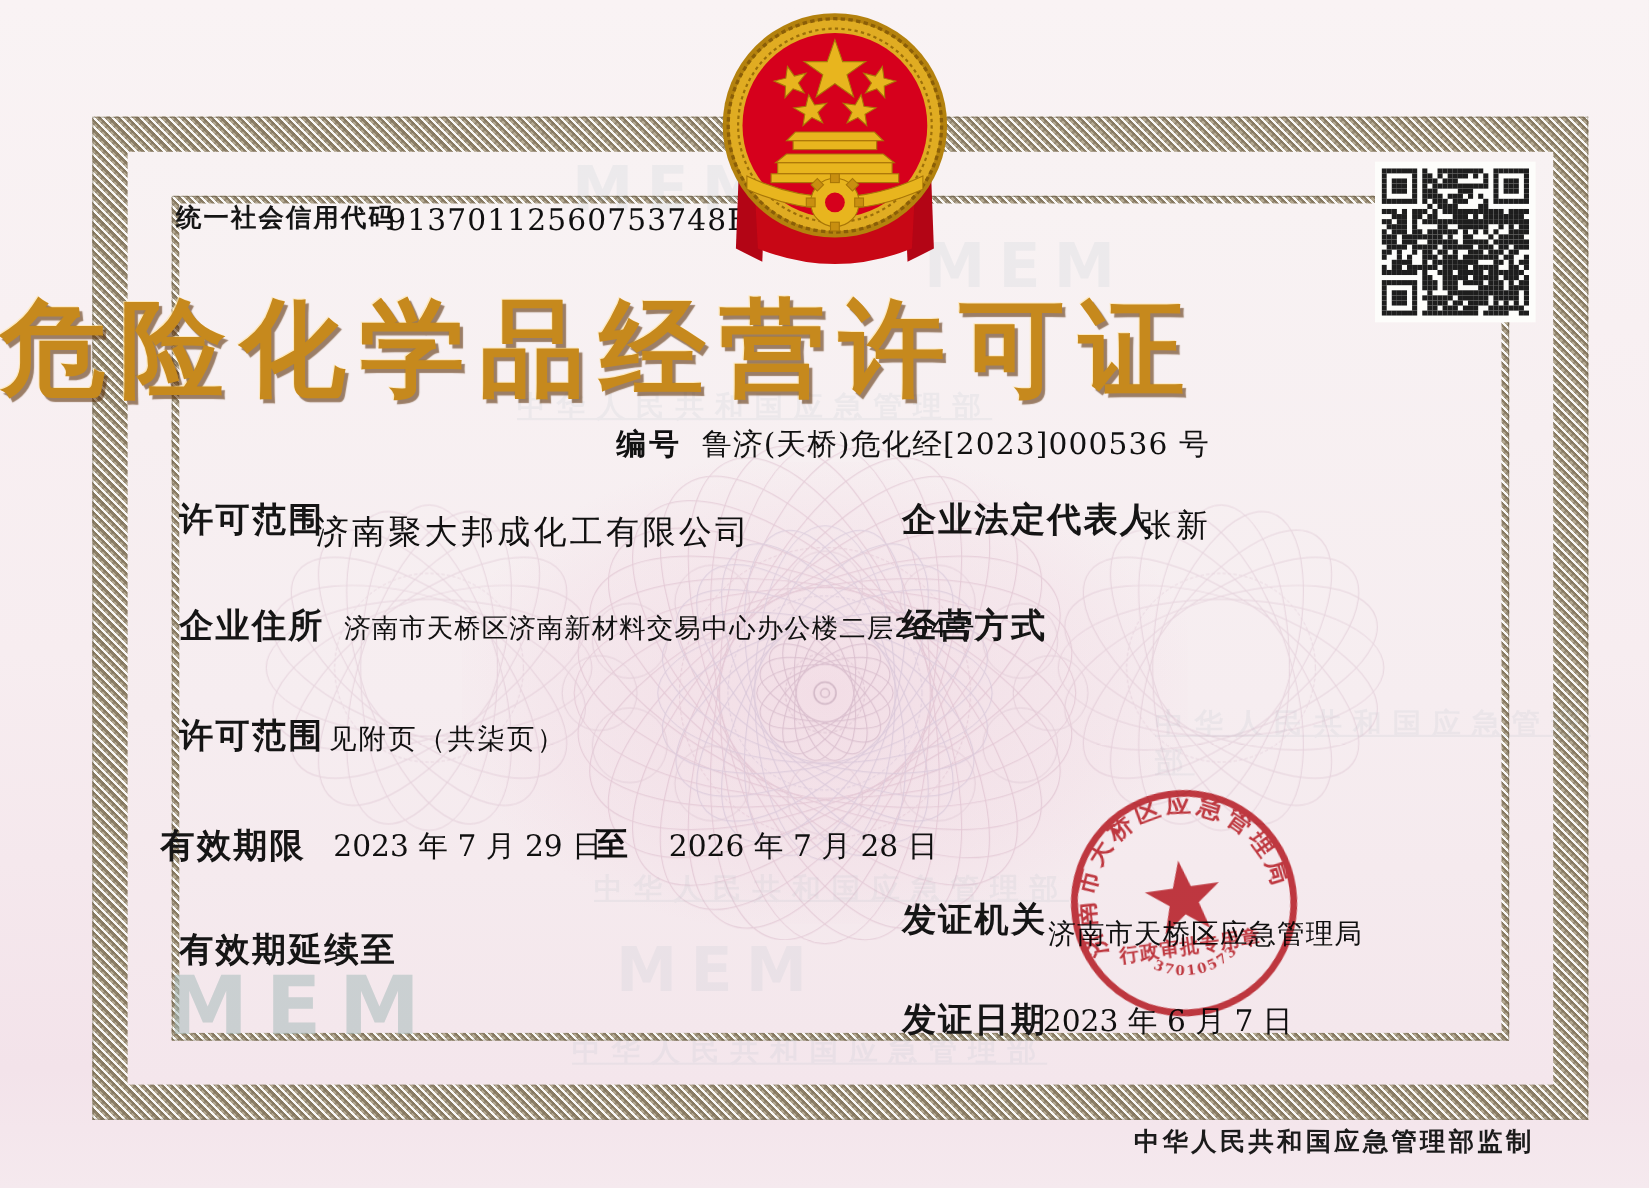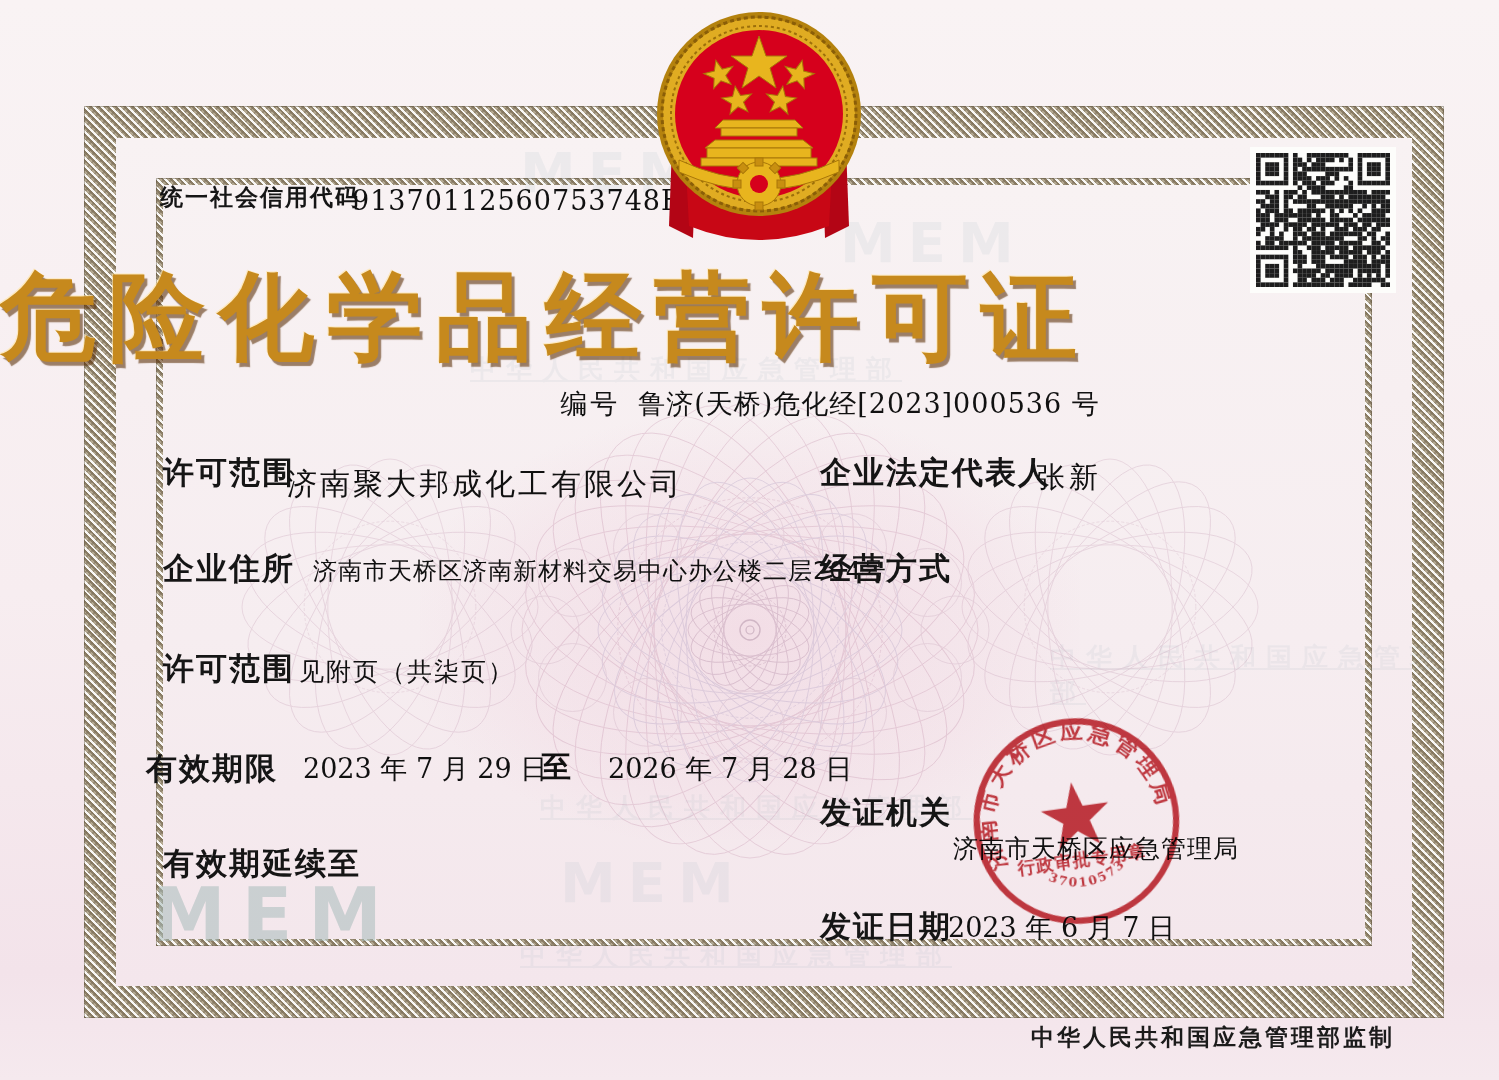--- a/index.html
+++ b/index.html
@@ -27,39 +27,39 @@
   .label{position:absolute;font-weight:bold;color:#151515;font-size:31px;letter-spacing:2px;}
   .value{position:absolute;color:#101010;}
   .v-serif{font-family:"DejaVu Serif","Liberation Serif",serif;}
   #credit-label{left:160px;top:182px;font-size:23px;}
   #credit-value{left:352px;top:185px;font-size:27px;letter-spacing:1px;font-family:"DejaVu Serif","Liberation Serif",serif;}
   #cert-title{position:absolute;left:0;top:254px;width:1287px;text-align:left;
     font-family:"DejaVu Serif","Liberation Serif",serif;font-weight:bold;
     font-size:96px;letter-spacing:13px;color:#c6891d;
     text-shadow:3px 4px 1px rgba(94,50,10,.6), -1px -1px 0 rgba(255,230,170,.7);}
   #serial-line{position:absolute;left:160px;top:386px;width:1340px;text-align:center;font-size:27px;color:#111;}
-  #serial-label{font-weight:normal;letter-spacing:3px;margin-right:18px;}
+  #serial-label{font-weight:bold;letter-spacing:3px;margin-right:18px;}
   #serial-value{font-family:"DejaVu Serif","Liberation Serif",serif;letter-spacing:1px;}
   
   #company-label{left:163px;top:452px;}
   #company-value{left:287px;top:464px;font-size:30px;letter-spacing:3px;}
   #rep-label{left:820px;top:452px;}
   #rep-value{left:1036px;top:458px;font-size:29px;letter-spacing:4px;}
   #addr-label{left:163px;top:548px;}
   #addr-value{left:313px;top:555px;font-size:24px;letter-spacing:1px;}
   #mode-label{left:820px;top:548px;}
   #mode-value{left:958px;top:555px;font-size:25px;}
   #scope-label{left:163px;top:648px;}
   #scope-value{left:299px;top:655px;font-size:25px;letter-spacing:2px;}
   #validity-label{left:146px;top:748px;}
   #validity-start{left:303px;top:751px;font-size:27px;}
   #validity-to{left:541px;top:747px;font-size:30px;font-weight:bold;}
   #validity-end{left:592px;top:751px;font-size:27px;margin-left:16px;}
   #ext-label{left:163px;top:843px;font-family:Liberation Serif, serif;}
-  #issuer-label{left:820px;top:792px;text-align:center;}
+  #issuer-label{left:820px;top:815px;text-align:center;}
   #issuer-value{left:953px;top:832px;font-size:25px;letter-spacing:1px;}
   #issuedate-label{left:820px;top:906px;}
   #issuedate-value{left:948px;top:910px;font-size:27px;}
   #footer-line{position:absolute;right:104px;top:1022px;font-size:23px;font-weight:bold;color:#1b1b1b;letter-spacing:3px;}
   
   #guilloche{position:absolute;left:140px;top:392px;width:1220px;height:470px;pointer-events:none;}
   #guilloche-tint{position:absolute;left:420px;top:420px;width:660px;height:420px;pointer-events:none;
     background:radial-gradient(ellipse at center, rgba(228,160,190,.20) 0%, rgba(228,160,190,.08) 55%, rgba(228,160,190,0) 75%);}
   #emblem{position:absolute;left:645px;top:2px;width:228px;height:240px;}
   #qr{position:absolute;left:1256px;top:153px;width:134px;height:134px;background:#fdfdfb;

